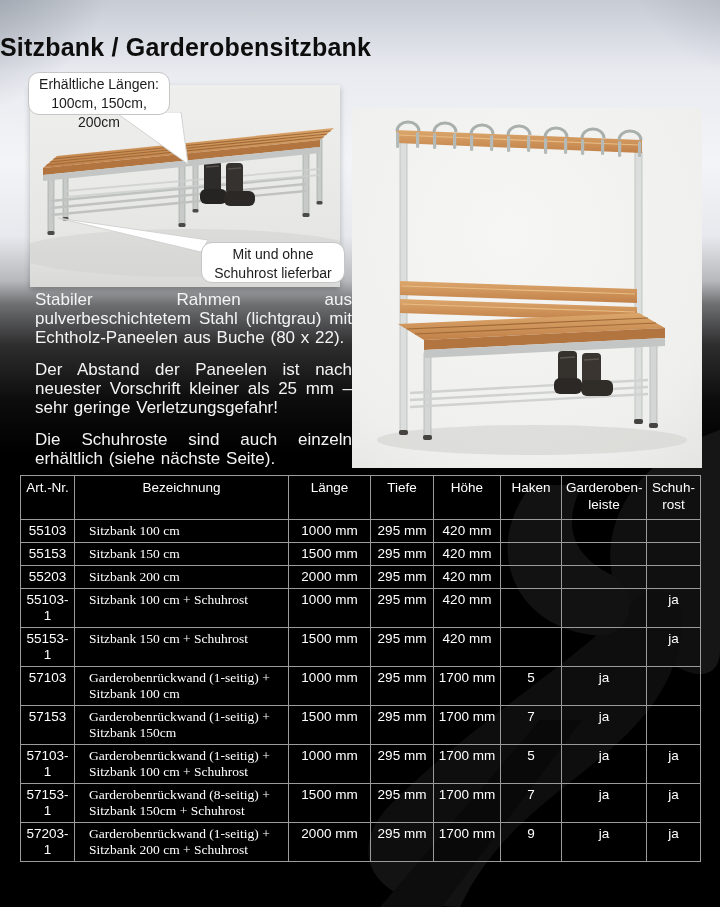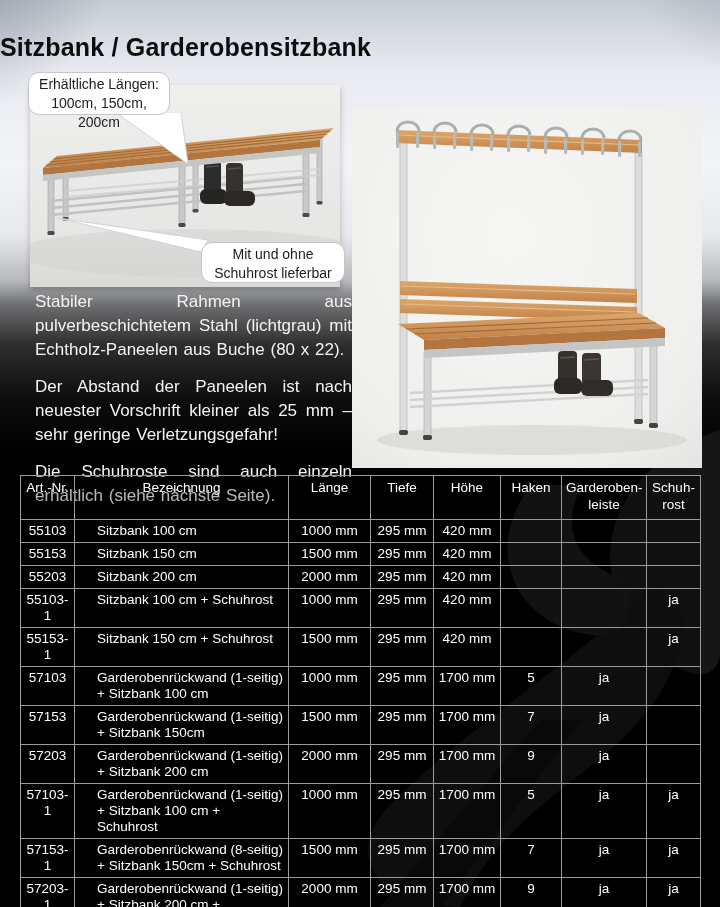--- a/index.html
+++ b/index.html
@@ -22,30 +22,30 @@
   .bubble{
     position:absolute;z-index:3;background:#fff;border:1px solid #c6c6c6;border-radius:11px;
     color:#1c1c1c;font-size:14px;line-height:19px;text-align:center;box-sizing:border-box;padding-top:2px;
   }
   .bubble-lengths{left:28px;top:72px;width:142px;height:43px;}
   .bubble-schuhrost{left:201px;top:242px;width:144px;height:41px;}
   .tail{position:absolute;z-index:2;}
   .tail-1{left:105px;top:112px;}
   .tail-2{left:58px;top:214px;}
   .desc{position:absolute;left:35px;top:290px;width:317px;z-index:2;color:#f4f4f4;}
-  .desc p{margin:0 0 13px 0;font-size:17px;line-height:24px;text-align:justify;word-spacing:1px;}
+  .desc p{margin:0 0 13px 0;font-size:17px;line-height:19px;text-align:justify;word-spacing:1px;}
   .spec-table{
     position:absolute;left:20px;top:475px;width:680px;z-index:2;
     border-collapse:collapse;table-layout:fixed;color:#fff;
     font-size:13.5px;background:rgba(0,0,0,0.25);
   }
   .spec-table th,.spec-table td{border:1px solid #9b9b9b;padding:3px 4px;vertical-align:top;text-align:center;font-weight:400;overflow:hidden;}
   .spec-table th{white-space:pre-line;line-height:17px;height:37px;}
   .spec-table td{line-height:16px;}
-  .spec-table td.col-1{text-align:left;padding-left:22px;}
+  .spec-table td.col-1{text-align:left;padding-left:14px;font-family:Liberation Serif, serif;}
   .swirl{position:absolute;right:0;top:420px;z-index:0;}
 </style>
 </head>
 <body>
 
 <div class="page">
 
   <svg class="swirl" width="400" height="487" viewBox="0 0 400 487">
     <path d="M400,10 C310,40 260,120 310,200 C350,260 400,270 400,230 Z" fill="#161616"></path>
     <path d="M140,487 C200,360 330,345 360,225 C372,175 340,155 310,185 C250,245 150,305 70,385 C25,430 50,487 140,487 Z" fill="#131313"></path>
@@ -324,30 +324,20 @@
           <td class="col-0">57153</td>
           <td class="col-1">Garderobenrückwand (1-seitig) + Sitzbank 150cm</td>
           <td class="col-2">1500 mm</td>
           <td class="col-3">295 mm</td>
           <td class="col-4">1700 mm</td>
           <td class="col-5">7</td>
           <td class="col-6">ja</td>
           <td class="col-7"></td>
         </tr>
         <tr>
-          <td class="col-0">57203</td>
-          <td class="col-1">Garderobenrückwand (1-seitig) + Sitzbank 200 cm</td>
-          <td class="col-2">2000 mm</td>
-          <td class="col-3">295 mm</td>
-          <td class="col-4">1700 mm</td>
-          <td class="col-5">9</td>
-          <td class="col-6">ja</td>
-          <td class="col-7"></td>
-        </tr>
-        <tr>
           <td class="col-0">57103-1</td>
           <td class="col-1">Garderobenrückwand (1-seitig) + Sitzbank 100 cm + Schuhrost</td>
           <td class="col-2">1000 mm</td>
           <td class="col-3">295 mm</td>
           <td class="col-4">1700 mm</td>
           <td class="col-5">5</td>
           <td class="col-6">ja</td>
           <td class="col-7">ja</td>
         </tr>
         <tr>

